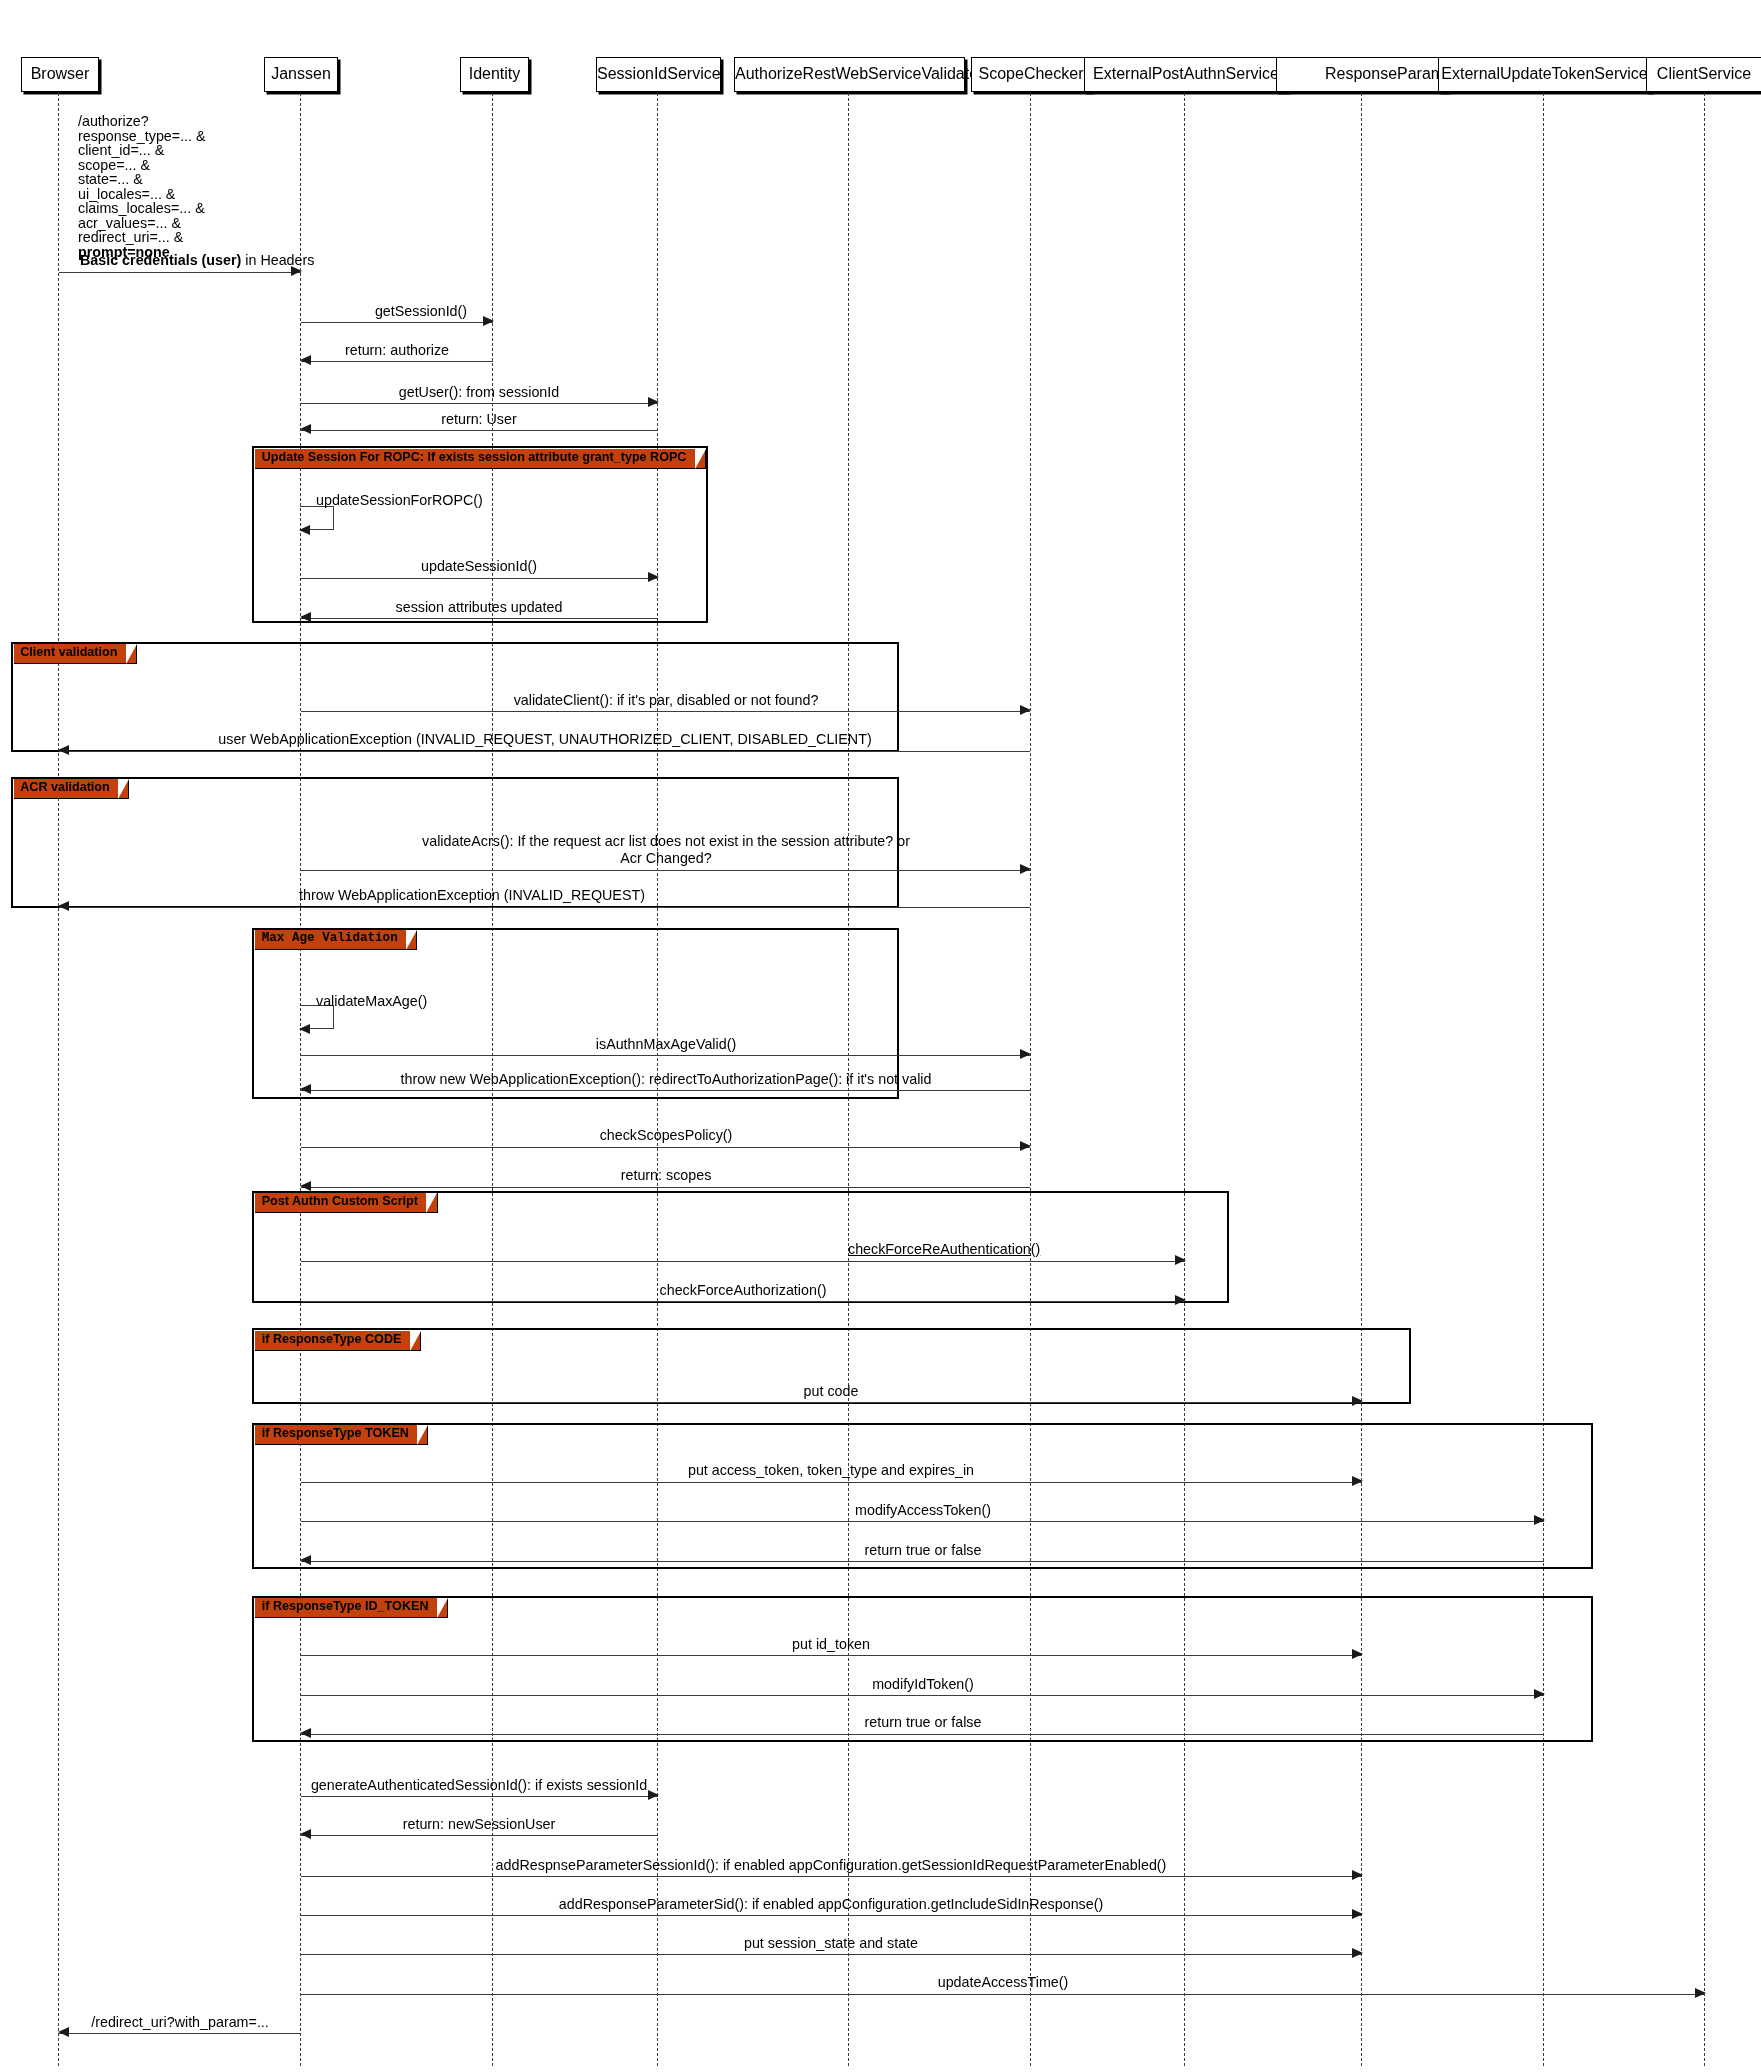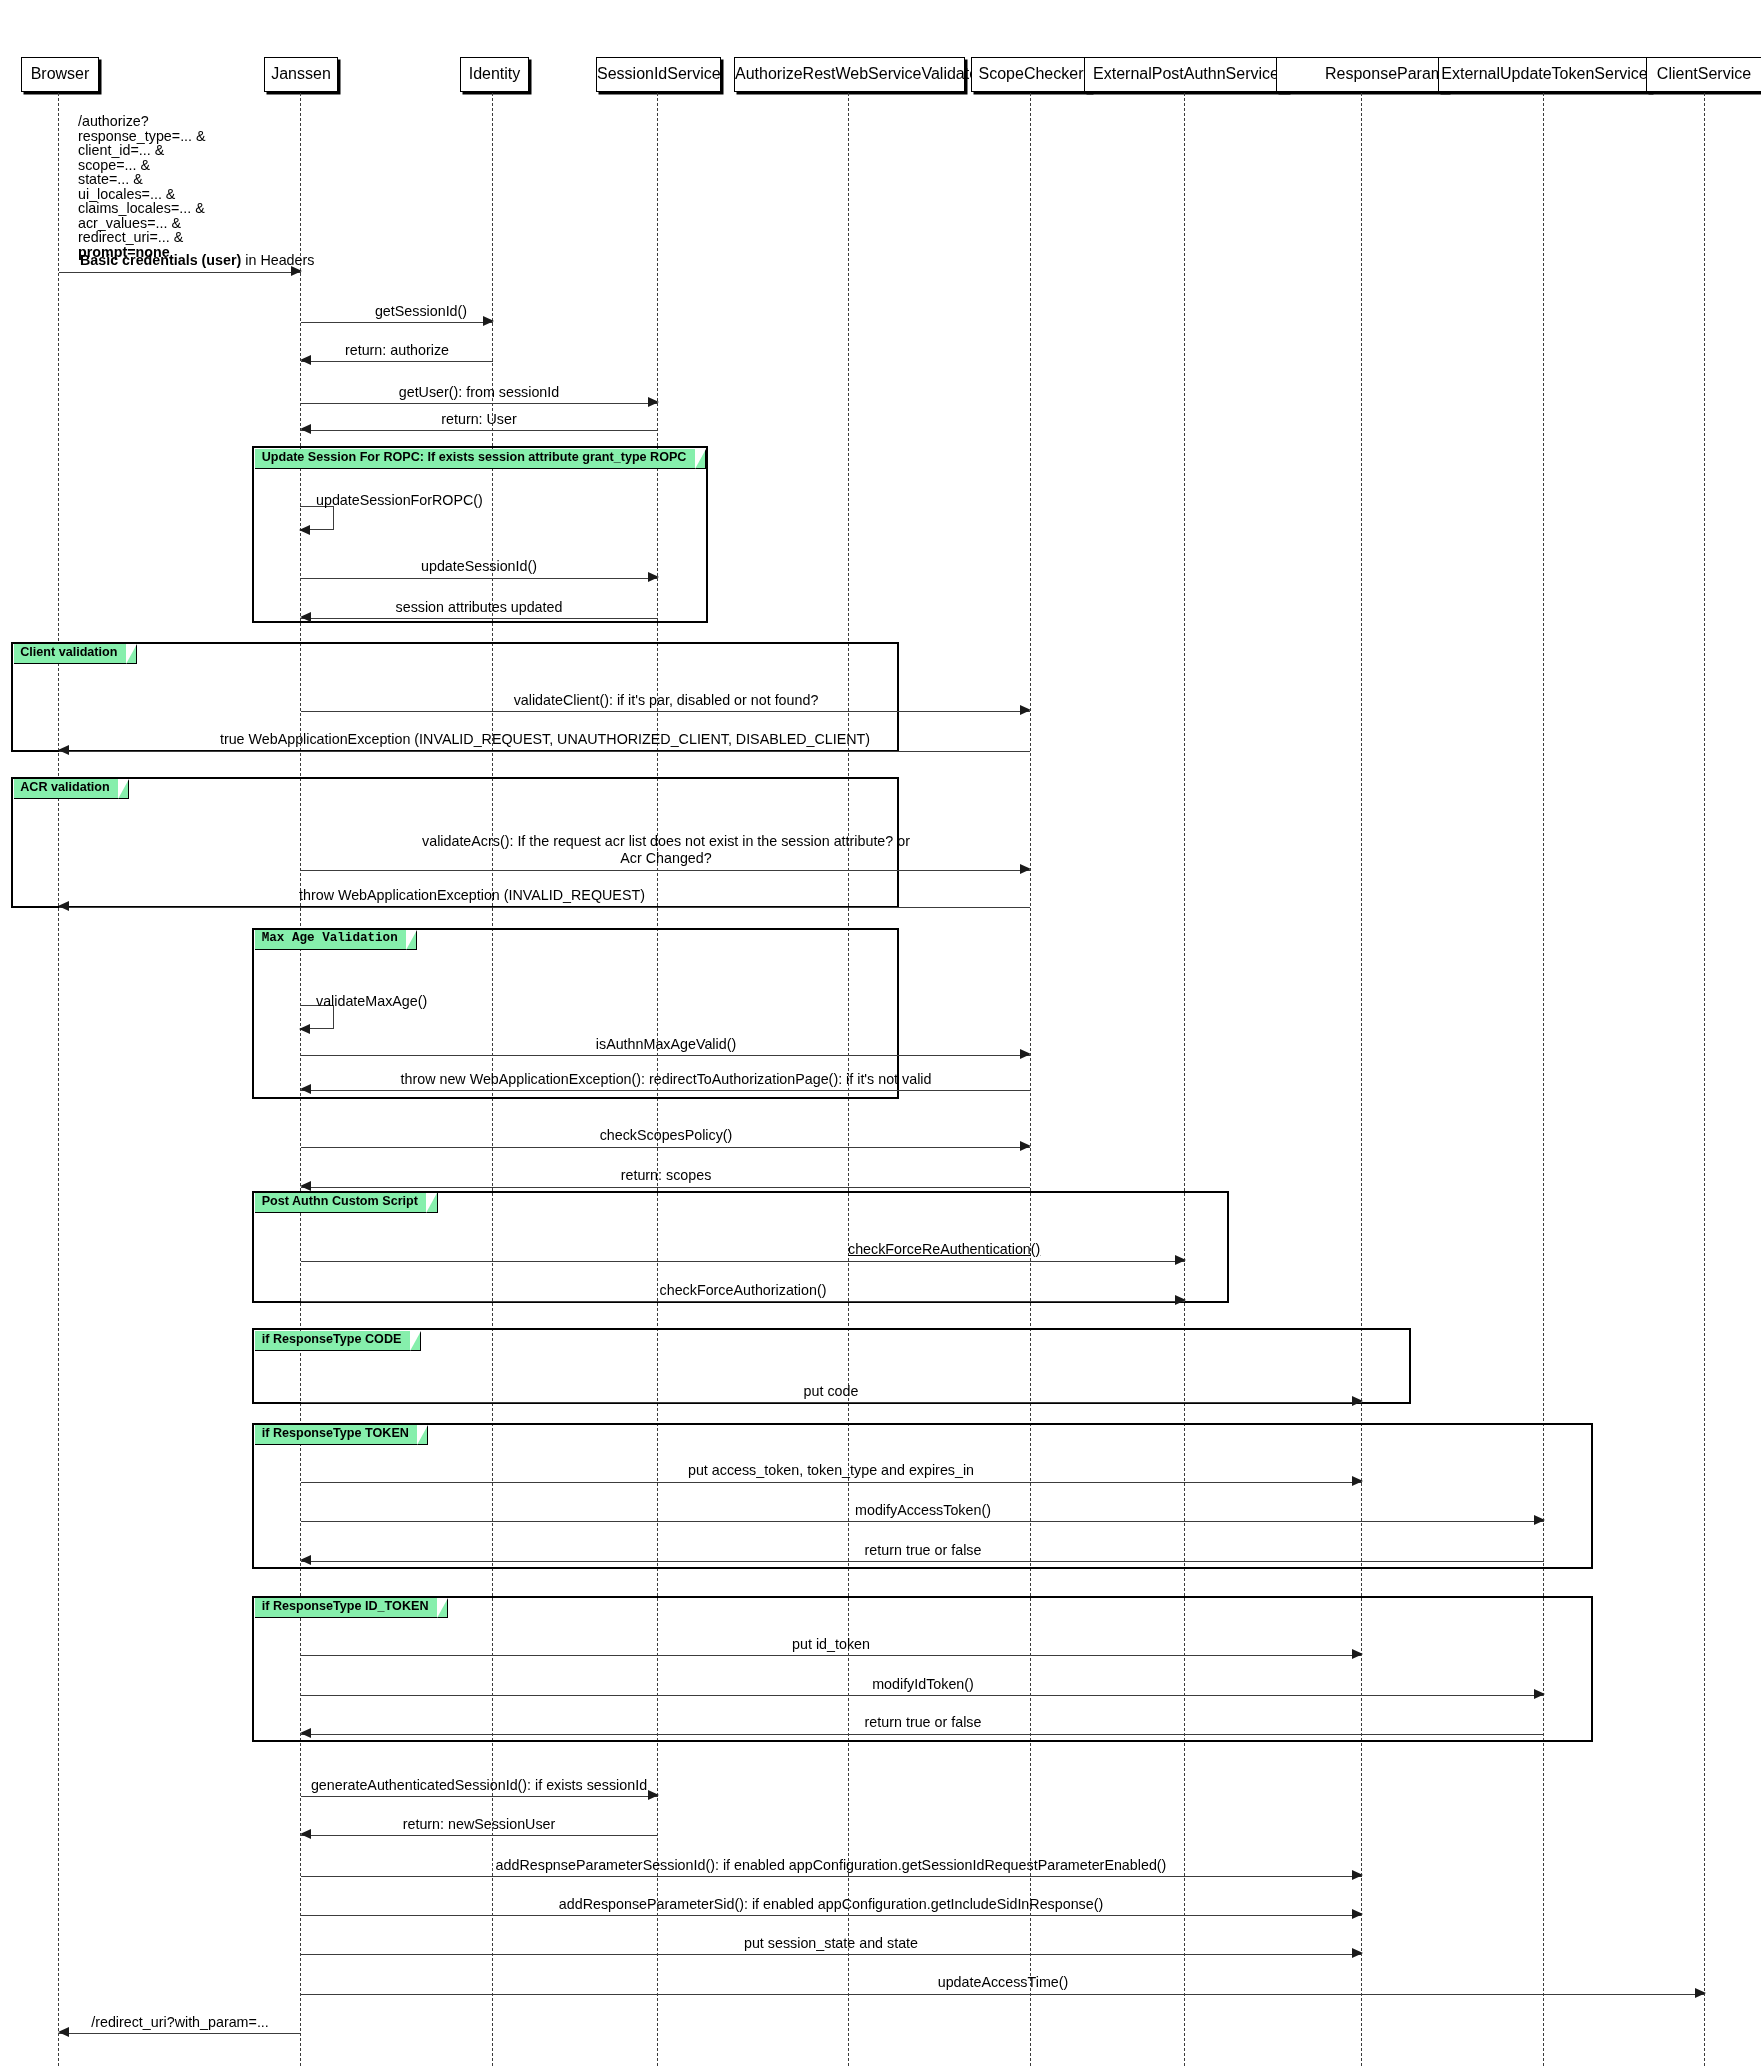--- a/index.html
+++ b/index.html
@@ -26,21 +26,21 @@
     border-left:1.7px dashed #3c3c3c;
   }
 
   
   .frag {
     position:absolute; box-sizing:border-box;
     border:2.5px solid #000; background:transparent;
   }
   .frag-label {
     position:absolute; box-sizing:border-box;
-    background:#86efac; border-right:1.7px solid #000; border-bottom:1.7px solid #000;
+    background:#c2410c; border-right:1.7px solid #000; border-bottom:1.7px solid #000;
     font-size:12.6px; font-weight:bold; white-space:nowrap;
     padding:1.7px 18.6px 2.5px 6.7px; line-height:13.5px;
     height:20px;
   }
   .frag-label::after{
     content:""; position:absolute; right:-0.8px; top:0;
     width:0; height:0;
     border-left:11.8px solid #fff;
     border-bottom:20px solid transparent;
   }
@@ -190,21 +190,21 @@
       <div class="msg-label center" style="left: 479px; top: 599px;">session attributes updated</div>
       <div class="msg to-right" style="left: 301px; top: 711px; width: 729px;">
         <div class="line"></div>
         <div class="head"></div>
       </div>
       <div class="msg-label center" style="left: 666px; top: 692px;">validateClient(): if it's par, disabled or not found?</div>
       <div class="msg to-left" style="left: 59px; top: 751px; width: 971px;">
         <div class="line"></div>
         <div class="head"></div>
       </div>
-      <div class="msg-label center" style="left: 545px; top: 731px;">true WebApplicationException (INVALID_REQUEST, UNAUTHORIZED_CLIENT, DISABLED_CLIENT)</div>
+      <div class="msg-label center" style="left: 545px; top: 731px;">user WebApplicationException (INVALID_REQUEST, UNAUTHORIZED_CLIENT, DISABLED_CLIENT)</div>
       <div class="msg to-right" style="left: 301px; top: 870px; width: 729px;">
         <div class="line"></div>
         <div class="head"></div>
       </div>
       <div class="msg-label center two" style="left: 666px; top: 833px;">validateAcrs(): If the request acr list does not exist in the session attribute? or
 Acr Changed?</div>
       <div class="msg to-left" style="left: 59px; top: 907px; width: 971px;">
         <div class="line"></div>
         <div class="head"></div>
       </div>

